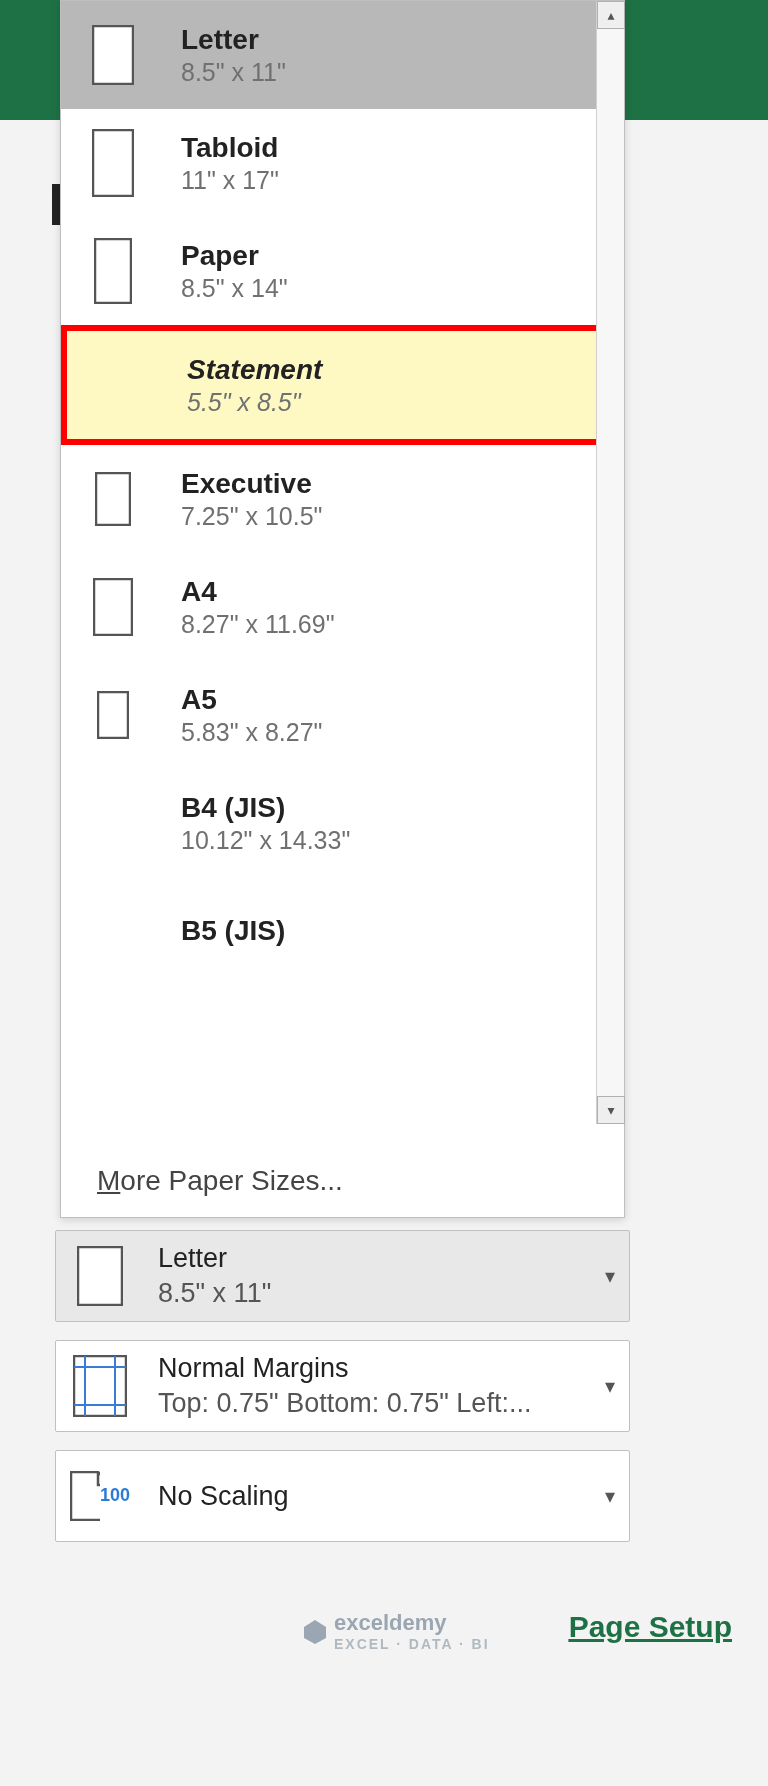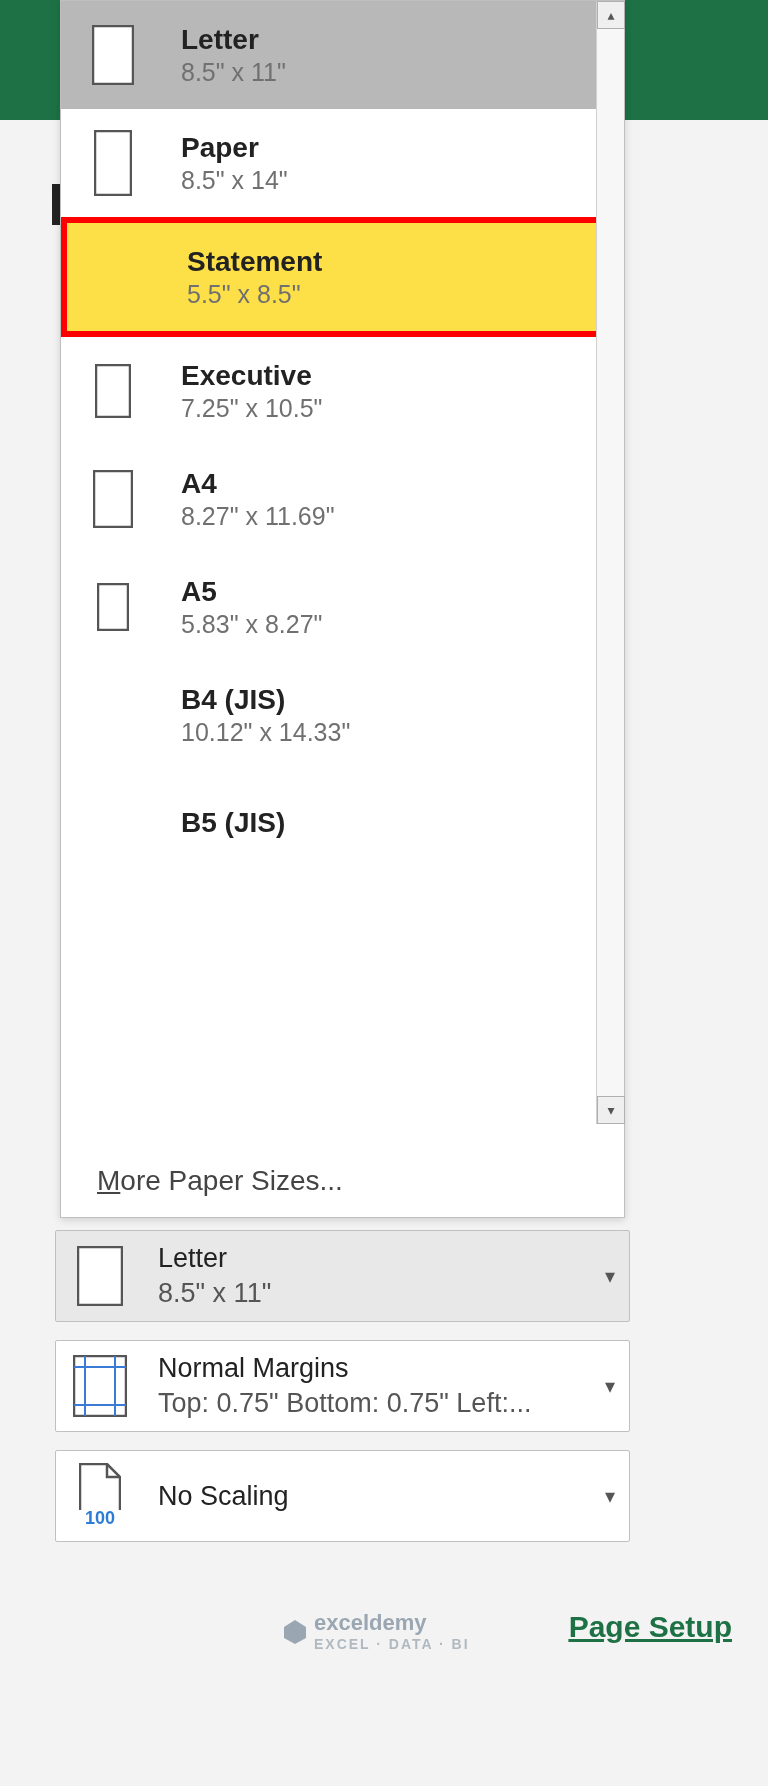--- a/index.html
+++ b/index.html
@@ -9,21 +9,21 @@
   .dropdown-panel {
     position: absolute; top: 0; left: 60px; width: 565px; height: 1218px;
     background: #fff; border: 1px solid #bfbfbf; box-shadow: 0 2px 8px rgba(0,0,0,0.15);
     display: flex; flex-direction: column;
   }
   .dropdown-list { flex: 1; overflow: hidden; }
   .paper-item {
     display: flex; align-items: center; padding: 14px 24px 14px 24px; cursor: pointer;
   }
   .paper-item.selected { background: #b8b8b8; }
-  .paper-item.hovered { background: #fde047; }
+  .paper-item.hovered { background: #fef9c3; font-style: italic; }
   .paper-item.boxed { border: 6px solid #ff0000; }
   .paper-icon {
     width: 56px; height: 80px; display: flex; align-items: center; justify-content: center; margin-right: 40px;
   }
   .paper-icon svg { display: block; }
   .paper-text { display: flex; flex-direction: column; gap: 2px; }
   .paper-name { font-size: 28px; font-weight: 700; color: #222; }
   .paper-dim { font-size: 25px; color: #707070; }
   .more-link {
     padding: 20px 8px 20px 36px; font-size: 28px; color: #444; cursor: pointer;
@@ -48,21 +48,21 @@
   .setting-icon { width: 60px; height: 66px; display: flex; align-items: center; justify-content: center; margin-right: 28px; }
   .setting-text { display: flex; flex-direction: column; gap: 4px; flex: 1; overflow: hidden; }
   .setting-title { font-size: 27px; color: #222; }
   .setting-sub { font-size: 27px; color: #555; white-space: nowrap; overflow: hidden; text-overflow: ellipsis; }
   .caret { font-size: 20px; color: #555; margin-left: 8px; }
   .page-setup-link {
     position: absolute; top: 1610px; right: 36px; font-size: 30px; color: #1e7145; font-weight: 600;
     text-decoration: underline; cursor: pointer;
   }
   .watermark {
-    position: absolute; top: 1610px; left: 282px; display: flex; align-items: center; gap: 6px;
+    position: absolute; top: 1610px; left: 302px; display: flex; align-items: center; gap: 6px;
     font-size: 22px; color: #9aa6b2; font-weight: 600;
   }
   .watermark .wm-sub { font-size: 14px; letter-spacing: 2px; color: #b0b9c0; display: block; }
 </style>
 </head>
 <body>
 
 <div class="green-bar"></div>
 <div class="p-char">P</div>
 
@@ -70,20 +70,31 @@
   <div class="dropdown-list" id="paper-list">
       <div class="paper-item selected">
         <div class="paper-icon">
           <svg width="42" height="60">
             <rect x="1" y="1" width="40" height="58" fill="#fff" stroke="#555" stroke-width="2.5"></rect>
           </svg>
         </div>
         <div class="paper-text">
           <div class="paper-name">Letter</div>
           <div class="paper-dim">8.5" x 11"</div>
+        </div>
+      </div>
+      <div class="paper-item">
+        <div class="paper-icon">
+          <svg width="42" height="68">
+            <rect x="1" y="1" width="40" height="66" fill="#fff" stroke="#555" stroke-width="2.5"></rect>
+          </svg>
+        </div>
+        <div class="paper-text">
+          <div class="paper-name">Tabloid</div>
+          <div class="paper-dim">11" x 17"</div>
         </div>
       </div>
       <div class="paper-item">
         <div class="paper-icon">
           <svg width="38" height="66">
             <rect x="1" y="1" width="36" height="64" fill="#fff" stroke="#555" stroke-width="2.5"></rect>
           </svg>
         </div>
         <div class="paper-text">
           <div class="paper-name">Paper</div>
@@ -179,21 +190,21 @@
       </svg>
     </div>
     <div class="setting-text">
       <div class="setting-title">Normal Margins</div>
       <div class="setting-sub">Top: 0.75" Bottom: 0.75" Left:...</div>
     </div>
     <div class="caret">▾</div>
   </div>
 
   <div class="setting-row">
-    <div class="setting-icon" style="flex-direction:column;">
+    <div class="setting-icon" style="flex-direction:row;">
       <svg width="42" height="50">
         <path d="M1 1 L28 1 L41 14 L41 49 L1 49 Z" fill="#fff" stroke="#555" stroke-width="2.5"></path>
         <path d="M28 1 L28 14 L41 14" fill="none" stroke="#555" stroke-width="2.5"></path>
       </svg>
       <div style="font-size:18px;color:#2c7cd6;font-weight:600;margin-top:-2px;">100</div>
     </div>
     <div class="setting-text">
       <div class="setting-title">No Scaling</div>
     </div>
     <div class="caret">▾</div>

